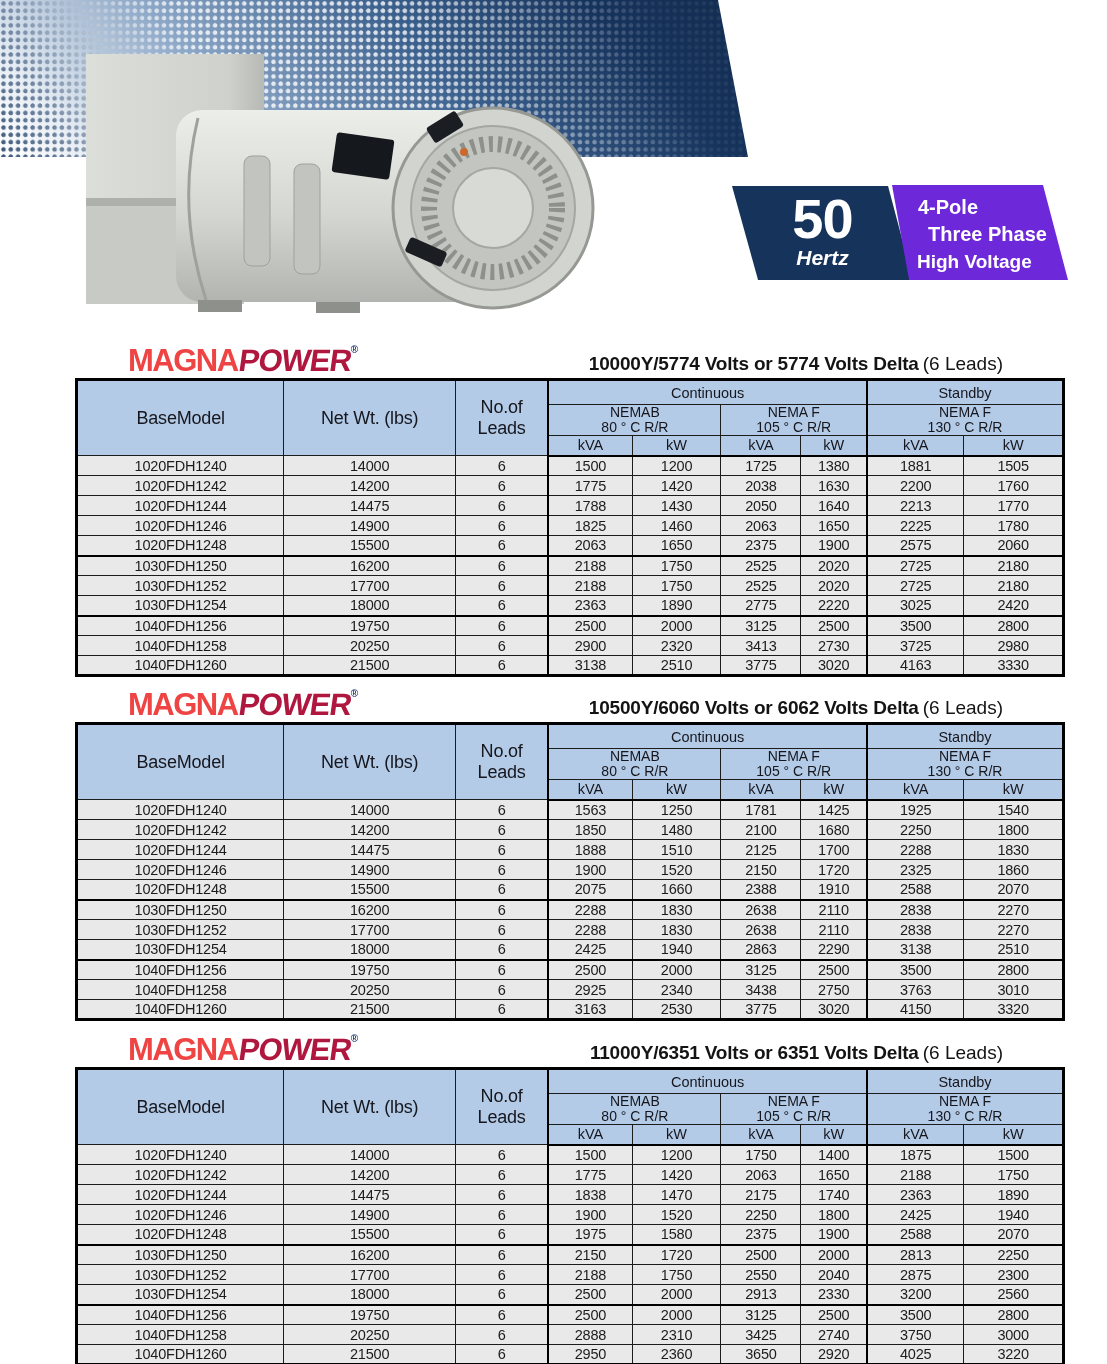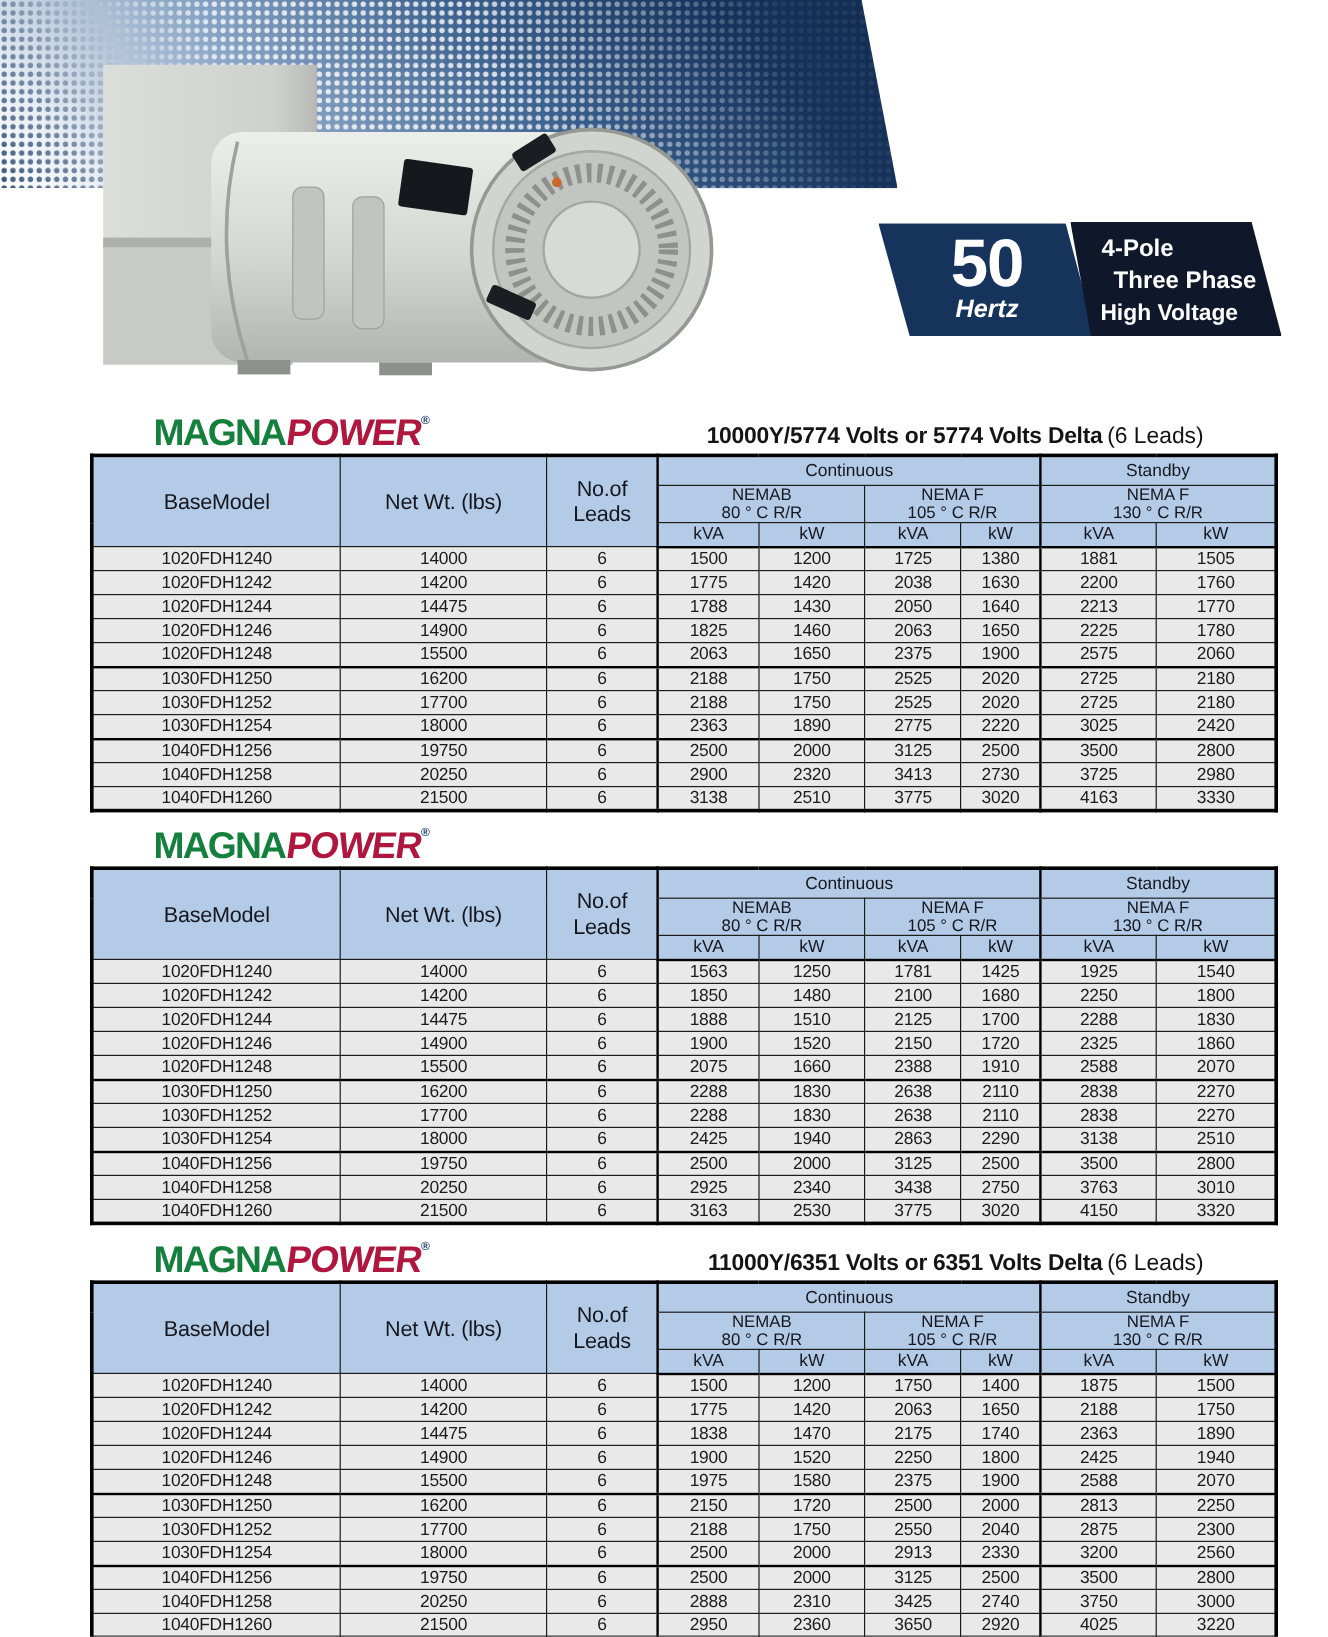--- a/index.html
+++ b/index.html
@@ -34,30 +34,30 @@
   .specs sup { font-size:12px; }
 
   
   .badge-freq { position:absolute; left:732px; top:186px; width:181px; height:94px;
     clip-path:polygon(0 0, 86.2% 0, 100% 100%, 14.4% 100%);
     background:#16335c; color:#fff; text-align:center; }
   .badge-freq .num { font-size:56px; font-weight:700; line-height:54px; margin-top:6px; letter-spacing:-1px; }
   .badge-freq .unit { font-size:21px; font-weight:700; line-height:24px;font-style:italic; }
   .badge-type { position:absolute; left:892px; top:185px; width:176px; height:95px;
     clip-path:polygon(0 0, 85.8% 0, 100% 100%, 9.7% 100%);
-    background:#0f172a; color:#fff; font-weight:700; font-size:20px; line-height:27px; padding-top:9px; }
+    background:#6d28d9; color:#fff; font-weight:700; font-size:20px; line-height:27px; padding-top:9px; }
   .badge-type .l1 { margin-left:26px; }
   .badge-type .l2 { margin-left:36px; }
   .badge-type .l3 { margin-left:25px; font-size:19px; }
 
   
   .section { position:absolute; left:75px; width:990px; }
   .sec-head { position:relative; height:41px; }
   .logo { position:absolute; left:53px; bottom:2px; font-size:31px; line-height:31px; white-space:nowrap; }
-  .logo .magna { color:#15803d; font-weight:600; letter-spacing:-1.5px; }
+  .logo .magna { color:#ef4444; font-weight:600; letter-spacing:-1.5px; }
   .logo .power { color:#b0173f; font-weight:800; letter-spacing:-1px; display:inline-block; transform:skewX(-8deg); margin-left:1px; }
   .logo .reg { color:#1d3a6d; font-size:10px; vertical-align:18px; font-weight:700; }
   .sec-title { position:absolute; right:62px; bottom:3px; font-size:19px; color:#141414; white-space:nowrap; }
   .sec-title .tb { font-weight:800; letter-spacing:-.2px; }
   .sec-title .tn { font-weight:400; margin-left:4px; }
 
   table { border-collapse:collapse; width:990px; table-layout:fixed; }
   table { border:3px solid #000; }
   th, td { border:1.4px solid #1c1c1c; text-align:center; vertical-align:middle; padding:0; }
   thead th { background:#b3cbe6; color:#16161e; font-weight:500; }
@@ -302,20 +302,21 @@
               <td>3020</td>
               <td class="sep-l">4163</td>
               <td>3330</td>
             </tr>
           </tbody>
         </table>
       </div>
       <div class="section" style="top: 681px;">
         <div class="sec-head">
           <div class="logo"><span class="magna">MAGNA</span><span class="power">POWER</span><sup class="reg">®</sup></div>
+          <div class="sec-title"><span class="tb">10500Y/6060 Volts or 6062 Volts Delta</span><span class="tn">(6 Leads)</span></div>
         </div>
         <table>
           <colgroup>
             <col style="width: 21%;">
             <col style="width: 17.4%;">
             <col style="width: 9.4%;">
             <col style="width: 8.5%;">
             <col style="width: 9%;">
             <col style="width: 8.1%;">
             <col style="width: 6.7%;">

